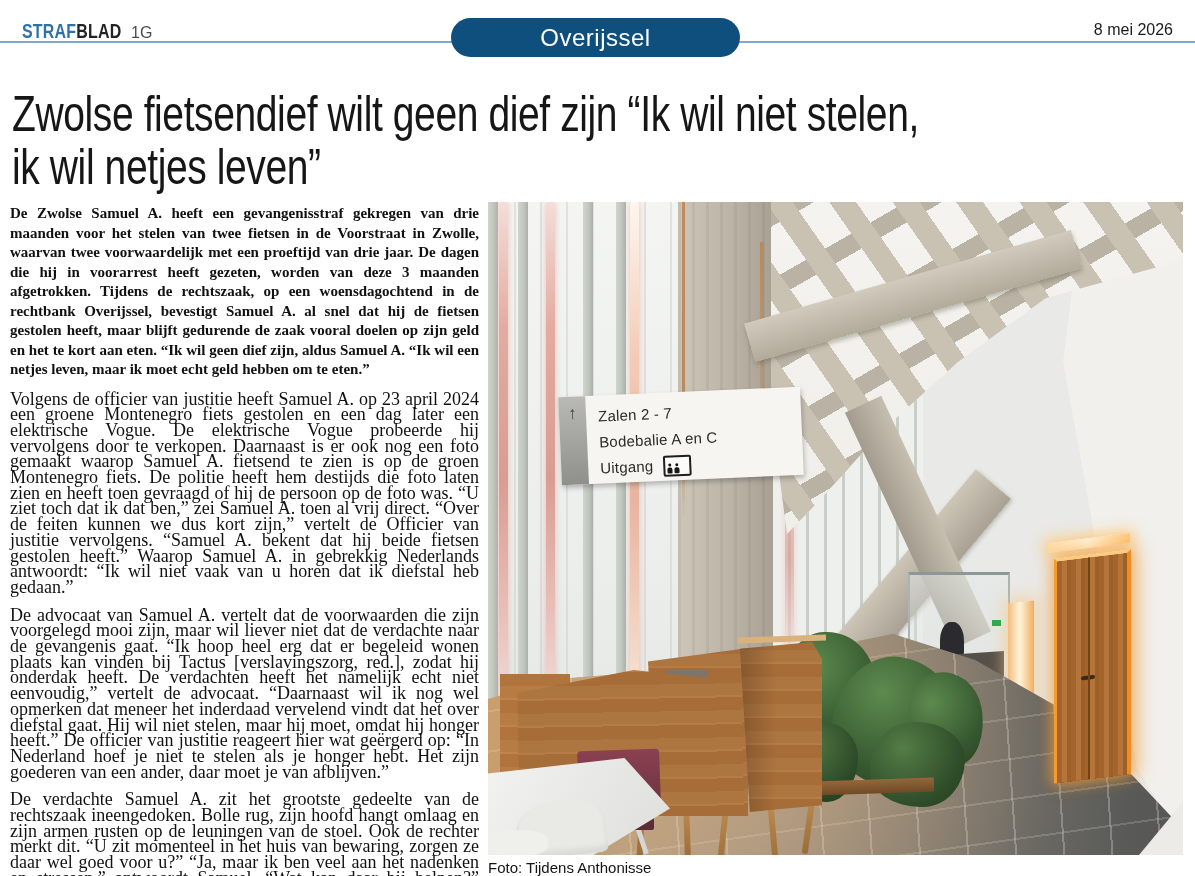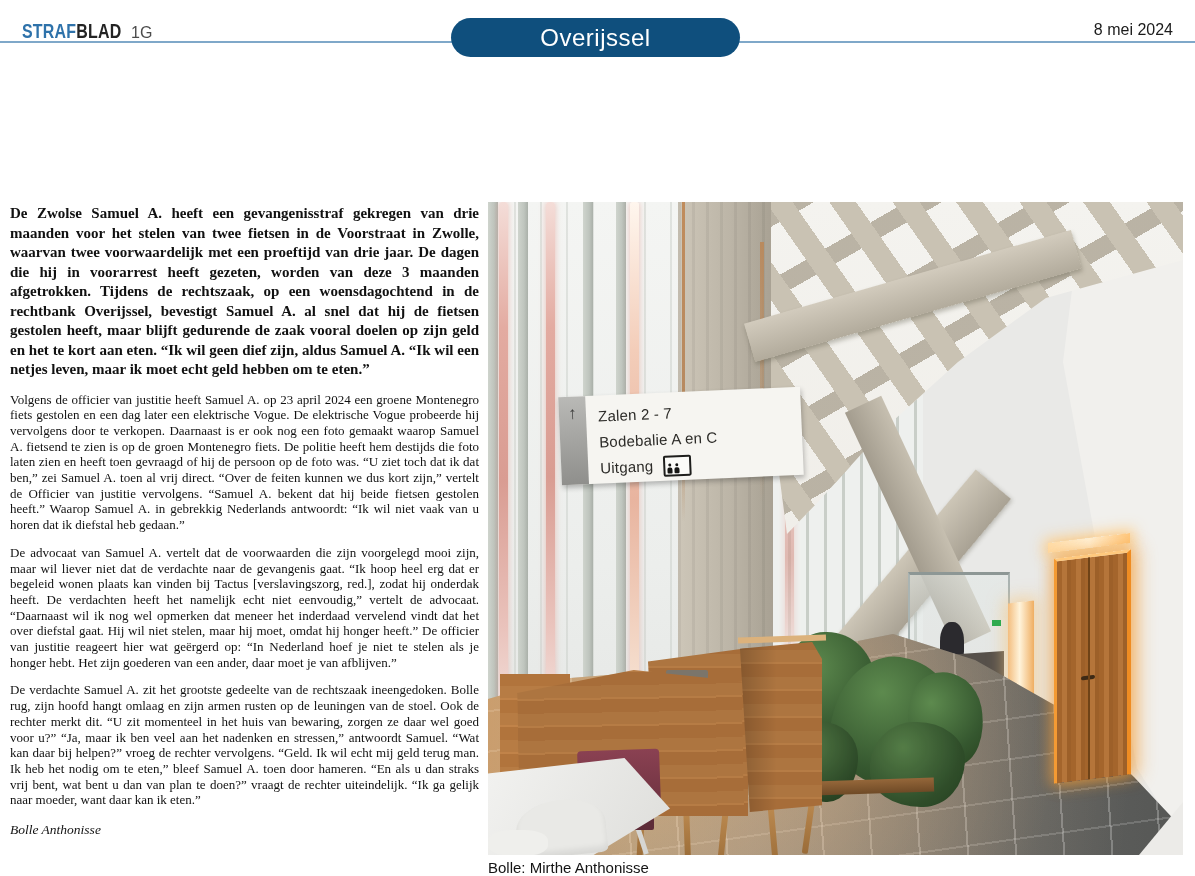--- a/index.html
+++ b/index.html
@@ -20,21 +20,21 @@
   .issue-date{position:absolute;right:22px;top:9px;font-size:16px;color:#1b1b1b;z-index:2;}
 
   
   .headline{position:absolute;left:12px;top:88px;margin:0;font-weight:400;color:#161616;z-index:2;}
   .hl-line{display:block;font-size:50px;line-height:53px;letter-spacing:-.5px;
            transform:scaleX(.78);transform-origin:0 0;white-space:nowrap;}
 
   
   .article{position:absolute;left:10px;top:204px;width:469px;
            font-family:"Liberation Serif","DejaVu Serif",serif;text-align:justify;color:#111;}
-  .article p{margin:0 0 12px 0;font-size:13px;line-height:15.7px;}
+  .article p{margin:0 0 12px 0;font-size:18px;line-height:15.7px;}
   .article p.lede{font-weight:700;font-size:15px;line-height:19.5px;font-family:Liberation Serif, serif;}
   .article p.byline{font-style:italic;font-size:13.5px;margin-top:14px;text-align:left;}
 
   
   .figure{position:absolute;left:488px;top:202px;width:695px;}
   .photo{position:relative;width:695px;height:653px;overflow:hidden;background:#e9e9e7;}
   .ph{position:absolute;}
 
   .ph-windowwall{left:0;top:0;width:195px;height:520px;z-index:1;
      background:
@@ -159,23 +159,27 @@
 
 <div class="page">
 
   <header class="masthead">
     <div class="rule"></div>
     <div class="brand">
       <span class="brand-name"><span class="brand-straf">STRAF</span><span class="brand-blad">BLAD</span></span>
       <span class="edition">1G</span>
     </div>
     <div class="badge">Overijssel</div>
-    <div class="issue-date">8 mei 2024</div>
+    <div class="issue-date">8 mei 2026</div>
   </header>
 
+  <h1 class="headline">
+    <span class="hl-line">Zwolse fietsendief wilt geen dief zijn “Ik wil niet stelen,</span>
+    <span class="hl-line">ik wil netjes leven”</span>
+  </h1>
 
   <article class="article">
     <p class="lede">De Zwolse Samuel A. heeft een gevangenisstraf gekregen van drie maanden voor het stelen van twee fietsen in de Voorstraat in Zwolle, waarvan twee voorwaardelijk met een proeftijd van drie jaar. De dagen die hij in voorarrest heeft gezeten, worden van deze 3 maanden afgetrokken. Tijdens de rechtszaak, op een woensdagochtend in de rechtbank Overijssel, bevestigt Samuel A. al snel dat hij de fietsen gestolen heeft, maar blijft gedurende de zaak vooral doelen op zijn geld en het te kort aan eten. “Ik wil geen dief zijn, aldus Samuel A. “Ik wil een netjes leven, maar ik moet echt geld hebben om te eten.”</p>
     <p>Volgens de officier van justitie heeft Samuel A. op 23 april 2024 een groene Montenegro fiets gestolen en een dag later een elektrische Vogue. De elektrische Vogue probeerde hij vervolgens door te verkopen. Daarnaast is er ook nog een foto gemaakt waarop Samuel A. fietsend te zien is op de groen Montenegro fiets. De politie heeft hem destijds die foto laten zien en heeft toen gevraagd of hij de persoon op de foto was. “U ziet toch dat ik dat ben,” zei Samuel A. toen al vrij direct. “Over de feiten kunnen we dus kort zijn,” vertelt de Officier van justitie vervolgens. “Samuel A. bekent dat hij beide fietsen gestolen heeft.” Waarop Samuel A. in gebrekkig Nederlands antwoordt: “Ik wil niet vaak van u horen dat ik diefstal heb gedaan.”</p>
     <p>De advocaat van Samuel A. vertelt dat de voorwaarden die zijn voorgelegd mooi zijn, maar wil liever niet dat de verdachte naar de gevangenis gaat. “Ik hoop heel erg dat er begeleid wonen plaats kan vinden bij Tactus [verslavingszorg, red.], zodat hij onderdak heeft. De verdachten heeft het namelijk echt niet eenvoudig,” vertelt de advocaat. “Daarnaast wil ik nog wel opmerken dat meneer het inderdaad vervelend vindt dat het over diefstal gaat. Hij wil niet stelen, maar hij moet, omdat hij honger heeft.” De officier van justitie reageert hier wat geërgerd op: “In Nederland hoef je niet te stelen als je honger hebt. Het zijn goederen van een ander, daar moet je van afblijven.”</p>
     <p>De verdachte Samuel A. zit het grootste gedeelte van de rechtszaak ineengedoken. Bolle rug, zijn hoofd hangt omlaag en zijn armen rusten op de leuningen van de stoel. Ook de rechter merkt dit. “U zit momenteel in het huis van bewaring, zorgen ze daar wel goed voor u?” “Ja, maar ik ben veel aan het nadenken en stressen,” antwoordt Samuel. “Wat kan daar bij helpen?” vroeg de rechter vervolgens. “Geld. Ik wil echt mij geld terug man. Ik heb het nodig om te eten,” bleef Samuel A. toen door hameren. “En als u dan straks vrij bent, wat bent u dan van plan te doen?” vraagt de rechter uiteindelijk. “Ik ga gelijk naar moeder, want daar kan ik eten.”</p>
     <p class="byline">Bolle Anthonisse</p>
   </article>
 
   <figure class="figure" style="margin:0">
@@ -258,16 +262,16 @@
           <div class="uitgang-row">
             <span>Uitgang</span>
             <span class="ppl-box">
               <span class="person"></span>
               <span class="person"></span>
             </span>
           </div>
         </div>
       </div>
     </div>
-    <figcaption class="caption">Bolle: Mirthe Anthonisse</figcaption>
+    <figcaption class="caption">Foto: Tijdens Anthonisse</figcaption>
   </figure>
 
 </div>
 
 </body></html>

